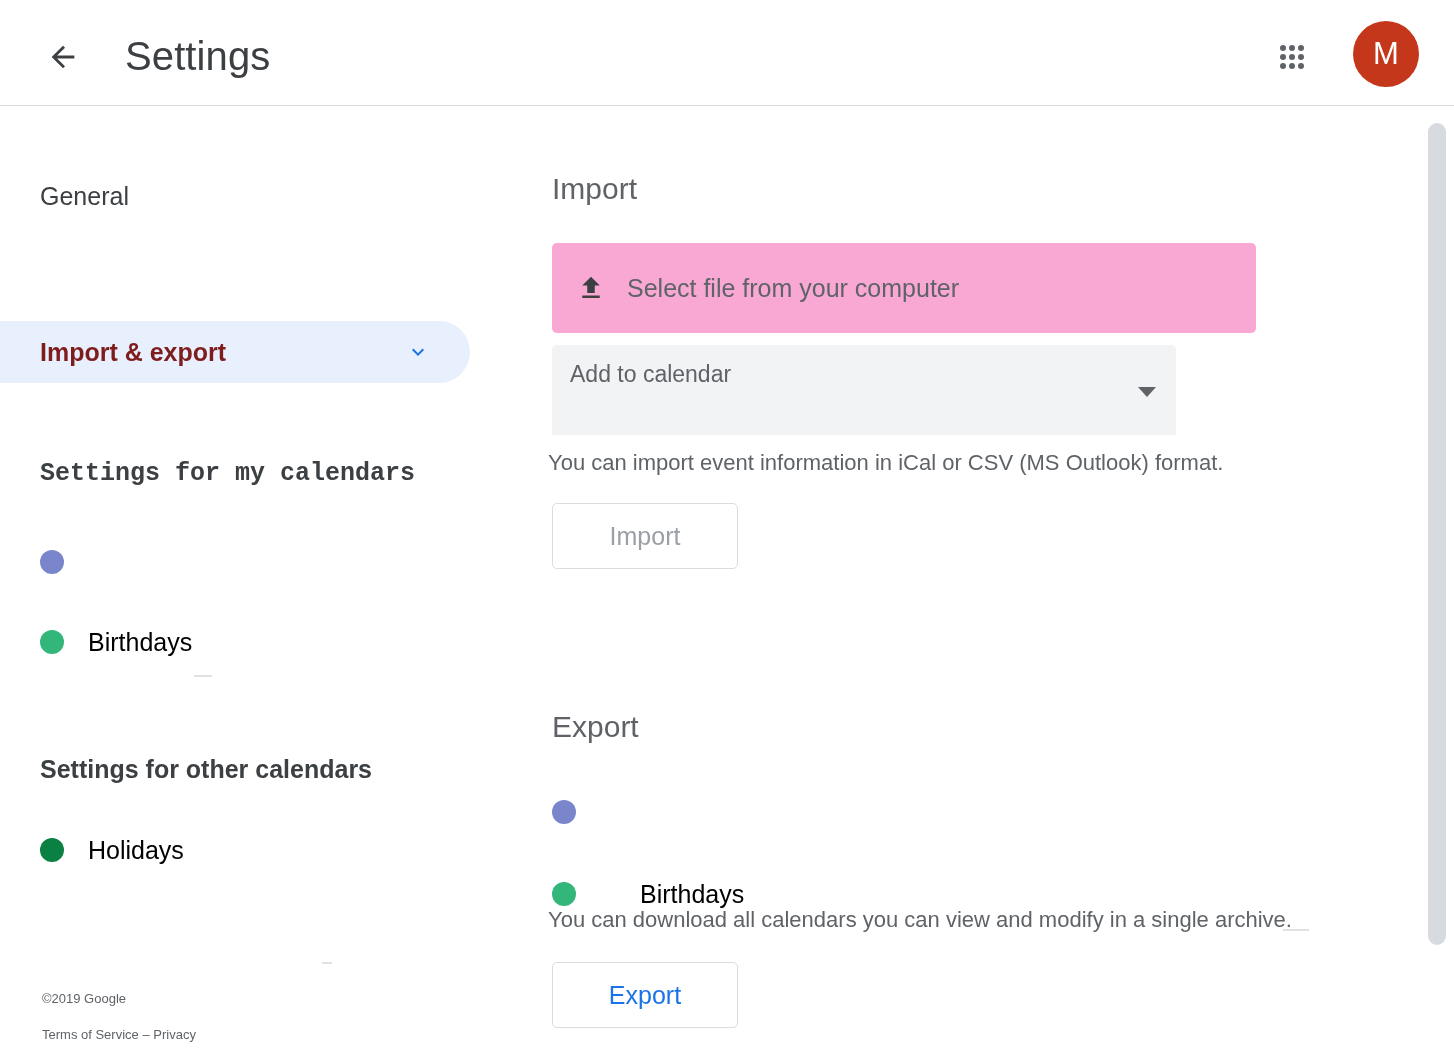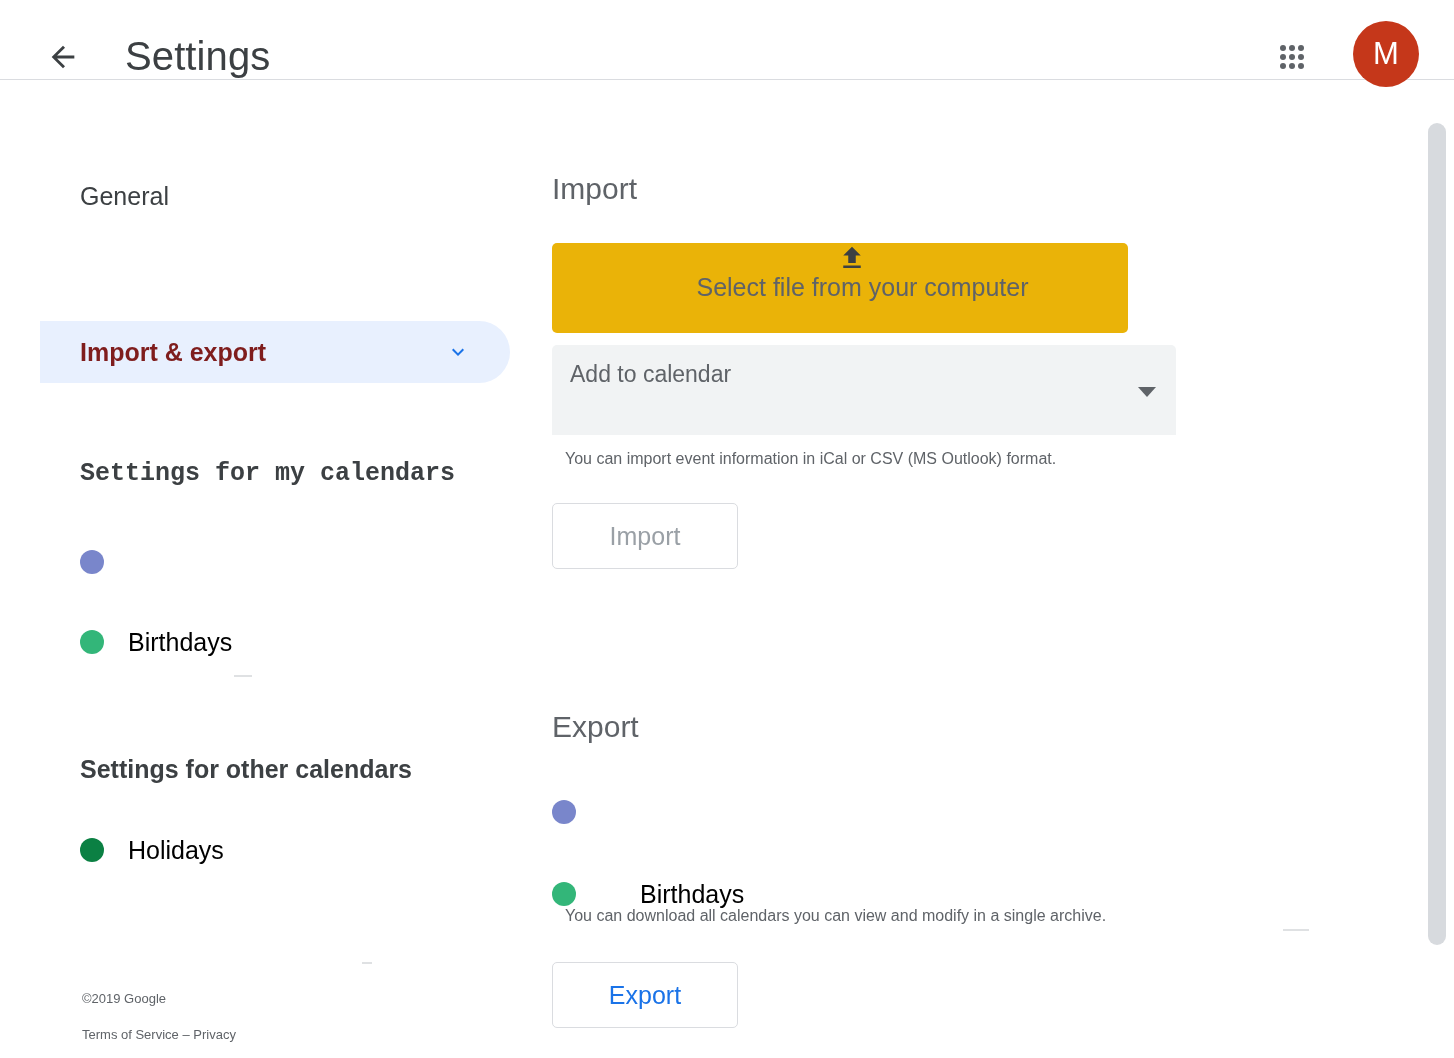--- a/index.html
+++ b/index.html
@@ -14,21 +14,21 @@
     color: #3c4043;
     overflow: hidden;
     position: relative;
   }
 
   
   .header {
     position: absolute;
     left: 0; top: 0;
     width: 1454px;
-    height: 80px;
+    height: 106px;
     background: #ffffff;
     border-bottom: 1px solid #dadce0;
     box-sizing: border-box;
   }
   .back-btn {
     position: absolute;
     left: 38px; top: 32px;
     width: 50px; height: 50px;
     display: flex; align-items: center; justify-content: center;
     cursor: pointer;
@@ -77,21 +77,20 @@
     cursor: pointer;
     font-weight: 400;
   }
 
   
   .sidebar {
     position: absolute;
     left: 0; top: 117px;
     width: 500px;
     height: 941px;
-    margin-left: 40px;
   }
   .nav-item {
     position: absolute;
     left: 0;
     height: 62px;
     width: 470px;
     display: flex;
     align-items: center;
     border-radius: 0 31px 31px 0;
     cursor: pointer;
@@ -175,30 +174,29 @@
     position: absolute;
     left: 52px;
     font-size: 30px;
     font-weight: 400;
     color: #5f6368;
     white-space: nowrap;
   }
   .file-box {
     position: absolute;
     left: 52px;
-    width: 576px;
+    width: 704px;
     height: 90px;
-    background: #eab308;
+    background: #f9a8d4;
     border-radius: 5px;
     display: flex;
     align-items: center;
     cursor: pointer;
     box-sizing: border-box;
     padding-left: 24px;
-    flex-direction: column;
   }
   .file-box .label {
     font-size: 25px;
     color: #5f6368;
     margin-left: 21px;
     white-space: nowrap;
   }
   .select-box {
     position: absolute;
     left: 52px;
@@ -219,22 +217,22 @@
   .caret {
     position: absolute;
     right: 20px; top: 42px;
     width: 0; height: 0;
     border-left: 9px solid transparent;
     border-right: 9px solid transparent;
     border-top: 10px solid #5f6368;
   }
   .helper-text {
     position: absolute;
-    left: 65px;
-    font-size: 16px;
+    left: 48px;
+    font-size: 22px;
     color: #5f6368;
     white-space: nowrap;
   }
   .btn {
     position: absolute;
     left: 52px;
     height: 66px;
     border: 1px solid #dadce0;
     border-radius: 5px;
     background: #ffffff;

